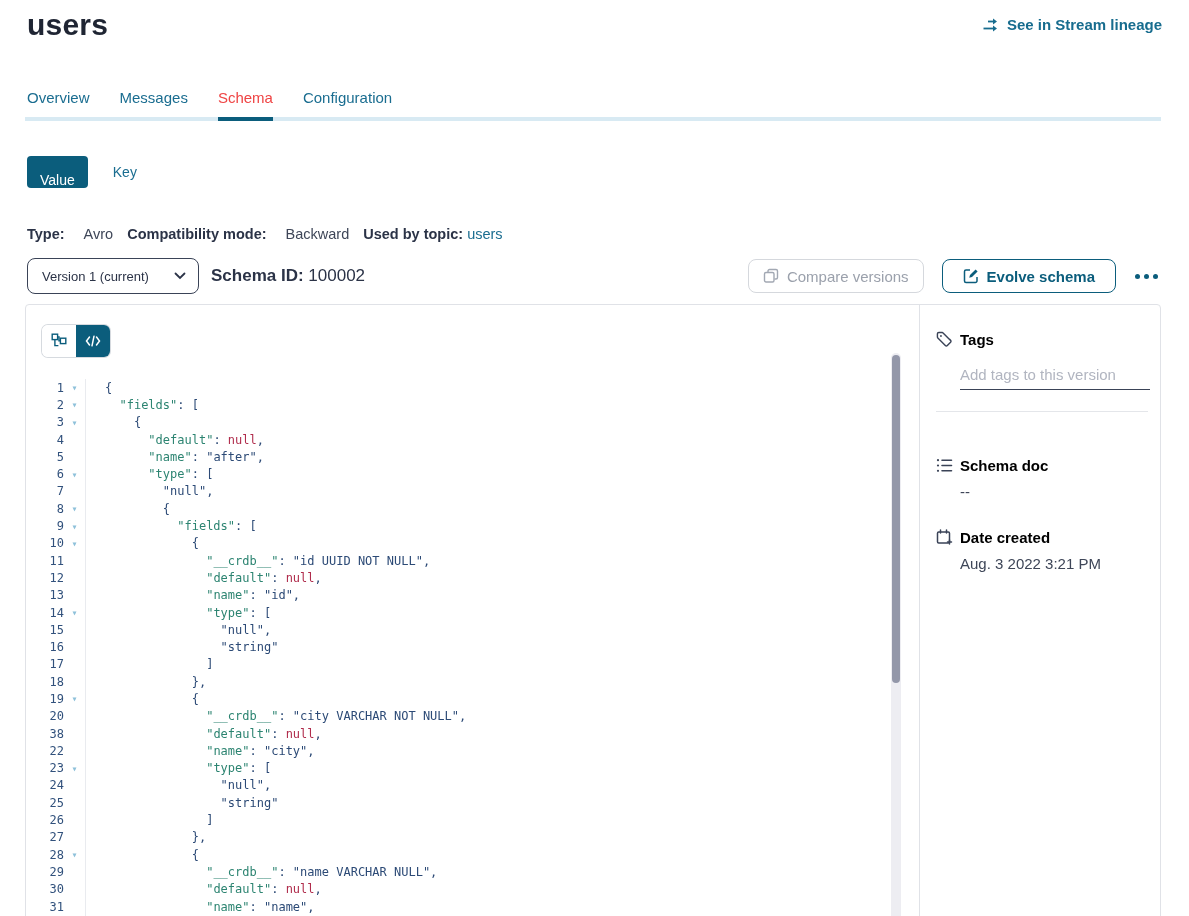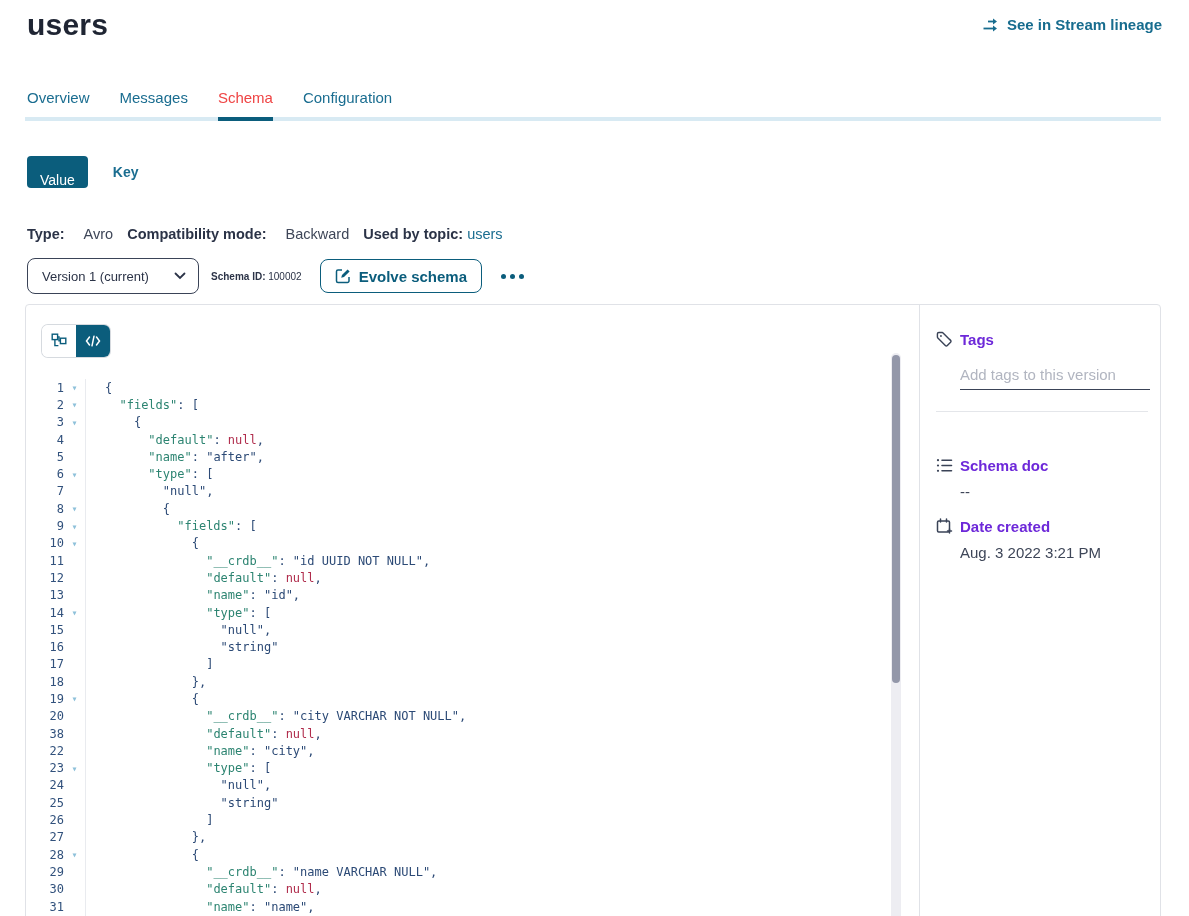--- a/index.html
+++ b/index.html
@@ -16,38 +16,38 @@
   .tabs { display:flex; gap:30px; padding:0 0 5px 27px; margin-top:46px; }
   .tab { font-size:15px; line-height:19px; color:#1a6d90; position:relative; padding-bottom:5px; cursor:pointer; }
   .tab.active { color:#ef4444; font-weight:500; }
   .tab.active::after { content:""; position:absolute; left:0; right:0; bottom:-9px; height:4px; background:#0b5d7c; z-index:2; }
   .tabtrack { height:4px; background:#d8eaf3; width:1136px; margin-left:25px; }
 
   
   .vk { display:flex; align-items:center; margin:35px 0 0 27px; }
   .btn-value { background:#0b5d7c; color:#fff; font-size:14px; border:none; border-radius:4px;
     height:30px; padding:16px 13px; cursor:pointer; }
-  .btn-key { color:#1a6d90; font-size:14px; margin-left:25px; cursor:pointer; background:none; border:none;font-weight:bold; }
+  .btn-key { color:#1a6d90; font-size:14px; margin-left:25px; cursor:pointer; background:none; border:none; }
 
   
   .meta { display:flex; margin:37px 0 0 27px; font-size:14.5px; line-height:18px; }
   .meta .pair { margin-right:14px; }
   .meta b { font-weight:700; color:#2b3347; }
   .meta .val { color:#3e4658; margin-left:19px; }
   .meta .link { color:#1a6d90; margin-left:4px; cursor:pointer; }
 
   
   .vrow { display:flex; align-items:center; margin:15px 27px 0 27px; height:36px; }
   .select { display:flex; align-items:center; justify-content:space-between; width:172px; height:36px;
     border:1px solid #3a4357; border-radius:8px; padding:0 12px 0 14px; font-size:13px; color:#2b3347; cursor:pointer; background:#fff; }
-  .schemaid { margin-left:12px; font-size:10px; }
+  .schemaid { margin-left:12px; font-size:17px; }
   .schemaid b { font-weight:700; }
   .btn-compare { margin-left:auto; display:flex; align-items:center; gap:8px; height:34px; padding:0 14px;
     background:#fff; border:1px solid #d5d8dd; border-radius:8px; color:#9ba1ac; font-size:15px; font-weight:500; cursor:default; }
-  .btn-evolve { margin-left:18px; display:flex; align-items:center; gap:8px; height:34px; padding:0 14px;
+  .btn-evolve { margin-left:18px; display:flex; align-items:center; gap:8px; height:34px; padding:0 20px;
     background:#fff; border:1px solid #0b5d7c; border-radius:8px; color:#0b5d7c; font-size:15px; font-weight:700; cursor:pointer; }
   .btn-more { margin-left:15px; display:flex; gap:4px; align-items:center; background:none; border:none; cursor:pointer; padding:4px; }
   .btn-more i { width:5px; height:5px; border-radius:50%; background:#0b5d7c; display:block; }
 
   
   .panel { display:flex; width:1136px; height:700px; margin:10px 0 0 25px;
     border:1px solid #e0e2e7; border-radius:4px 4px 0 0; }
   .codepane { position:relative; flex:1; min-width:0; }
 
   .viewtoggle { position:absolute; left:16px; top:20px; display:flex; border-radius:6px; overflow:hidden;
@@ -65,30 +65,30 @@
   .cc { padding-left:20px; color:#2c4a76; }
   .tk-k { color:#2c8471; }
   .tk-p { color:#2c4a76; }
   .tk-x { color:#b02c4c; }
 
   .sbar { position:absolute; left:865px; width:10px; top:48px; bottom:0; background:#ededf2; border-radius:5px; }
   .sbar .thumb { position:absolute; left:1px; width:8px; top:2px; height:328px; background:#9397a9; border-radius:4px; }
 
   
   .side { width:241px; flex:none; border-left:1px solid #e0e2e7; padding-top:25px; }
-  .sechead { display:flex; align-items:center; padding-left:16px; color:#6d28d9; }
+  .sechead { display:flex; align-items:center; padding-left:16px; color:#000000; }
   .sechead .ic { width:18px; height:18px; color:#3a4357; flex:none; display:flex; align-items:center; }
   .sechead .t { font-size:15px; font-weight:700; margin-left:6px; }
   .tags-input { display:block; margin:18px 0 0 40px; width:190px; border:none; border-bottom:1.5px solid #3a4357;
     font-size:15px; padding:0 0 6px 0; color:#2b3347; outline:none; font-family:"Liberation Sans", sans-serif; }
   .tags-input::placeholder { color:#b1b5c0; }
   .sidediv { height:1px; background:#e4e6ea; margin:21px 12px 0 16px; }
   .sideval { font-size:15px; color:#3e4658; margin:9px 0 0 40px; }
   .mt44 { margin-top:44px; }
-  .mt28 { margin-top:17px; }
+  .mt28 { margin-top:28px; }
 
   svg { display:block; }
 </style>
 </head>
 <body>
 
 <div class="hdr">
   <div class="title">users</div>
   <div class="lineage">
     <span class="ic">
@@ -126,20 +126,29 @@
   <div class="select">
     <span>Version 1 (current)</span>
     <span>
       <svg width="12" height="8" viewBox="0 0 12 8" fill="none" stroke="#2b3347" stroke-width="1.8" stroke-linecap="round">
           <path d="M1.5 1.5 L6 6 L10.5 1.5"></path>
         </svg>
     </span>
   </div>
   <span class="schemaid"><b>Schema ID:</b> <span>100002</span></span>
 
+  <button class="btn-compare">
+    <span>
+      <svg width="16" height="16" viewBox="0 0 16 16" fill="none" stroke="#a2a8b3" stroke-width="1.4">
+        <rect x="1.5" y="4.5" width="9.5" height="9.5" rx="1.5"></rect>
+        <path d="M5 4.5 V3 A1.5 1.5 0 0 1 6.5 1.5 H13 A1.5 1.5 0 0 1 14.5 3 V9.5 A1.5 1.5 0 0 1 13 11 H11.5"></path>
+      </svg>
+    </span>
+    <span>Compare versions</span>
+  </button>
 
   <button class="btn-evolve">
     <span>
       <svg width="16" height="16" viewBox="0 0 16 16" fill="none" stroke="#0b5d7c" stroke-width="1.5">
         <path d="M14 9 V13 A1.5 1.5 0 0 1 12.5 14.5 H3 A1.5 1.5 0 0 1 1.5 13 V3.5 A1.5 1.5 0 0 1 3 2 H7"></path>
         <path d="M6.2 9.8 L7 7 L12.6 1.4 L14.6 3.4 L9 9 L6.2 9.8 Z" fill="#0b5d7c" stroke="none"></path>
       </svg>
     </span>
     <span>Evolve schema</span>
   </button>

